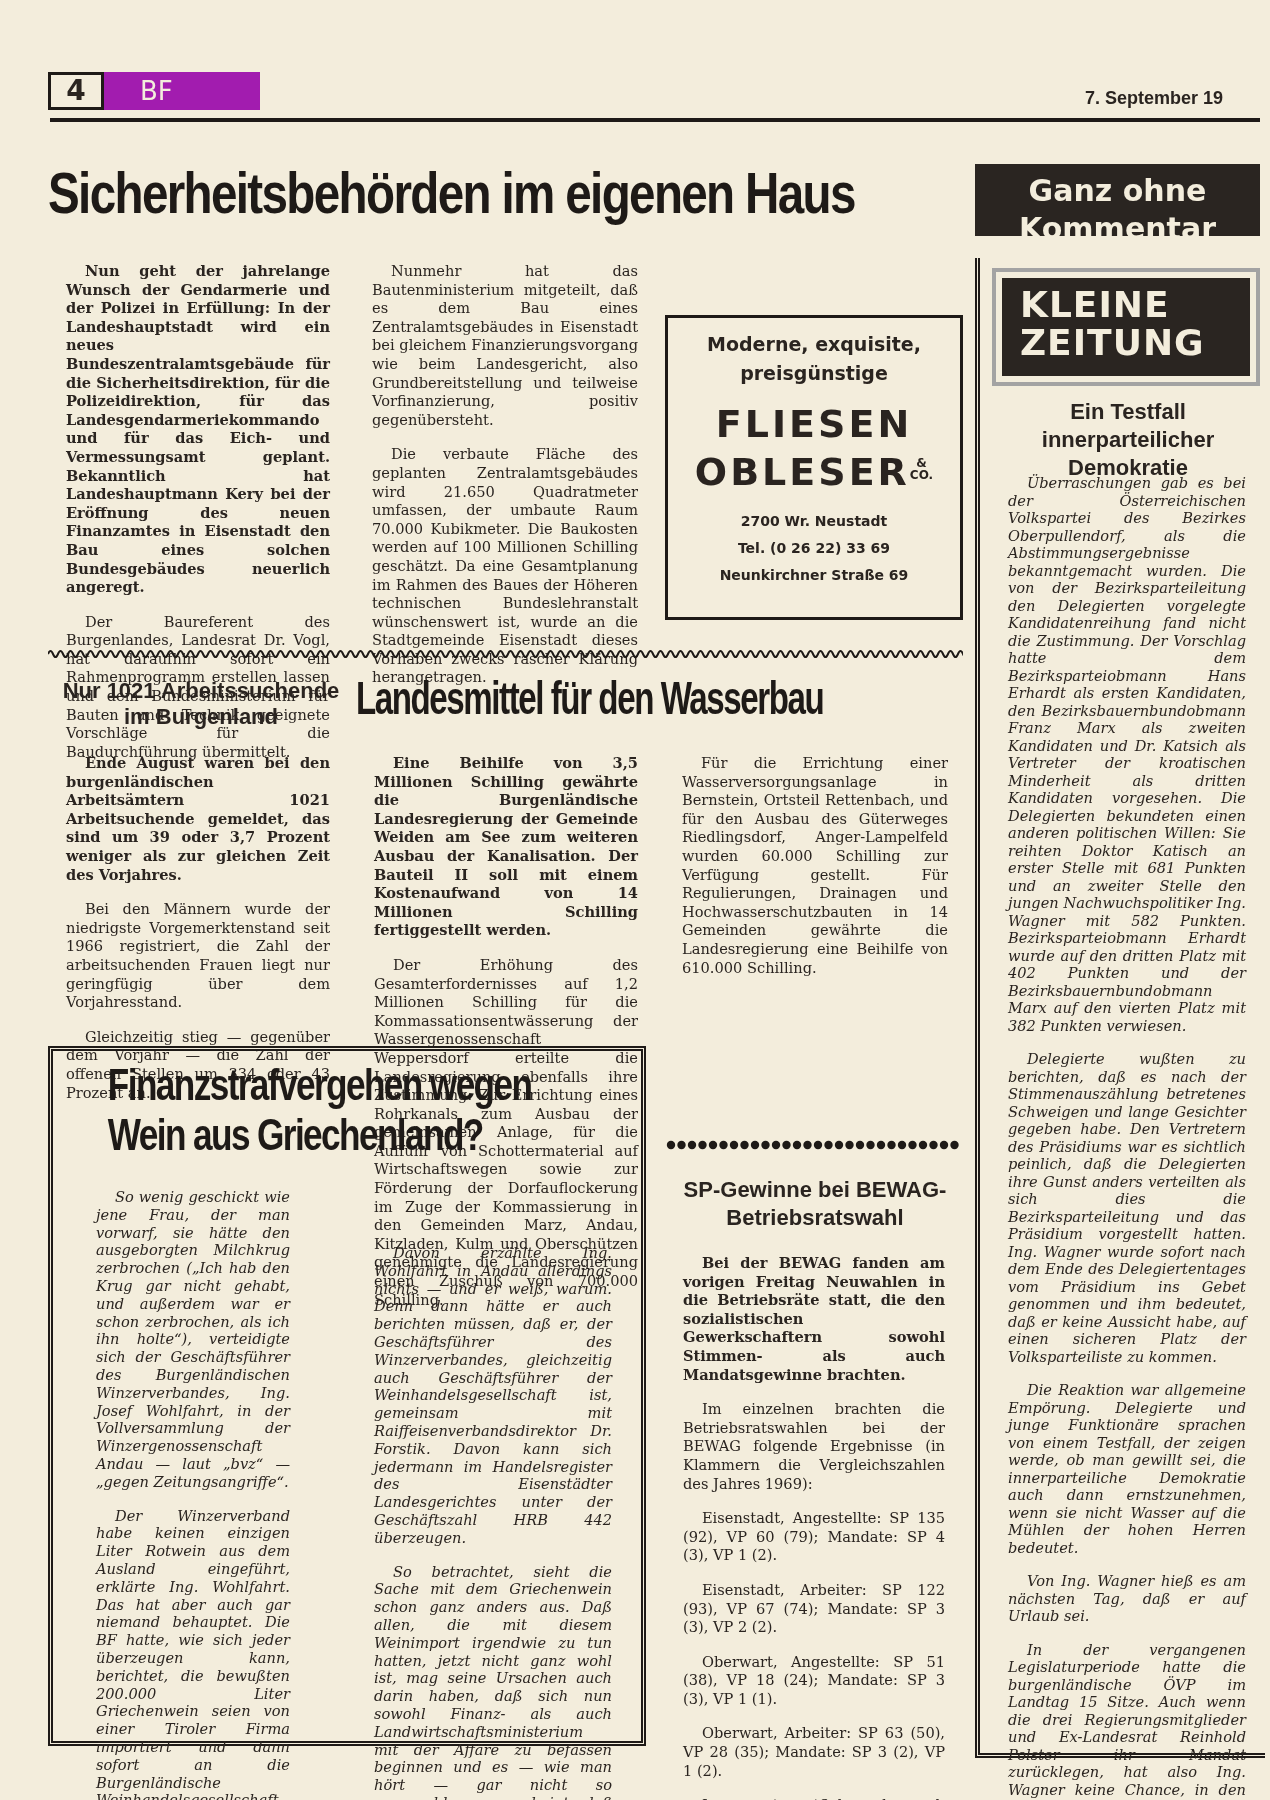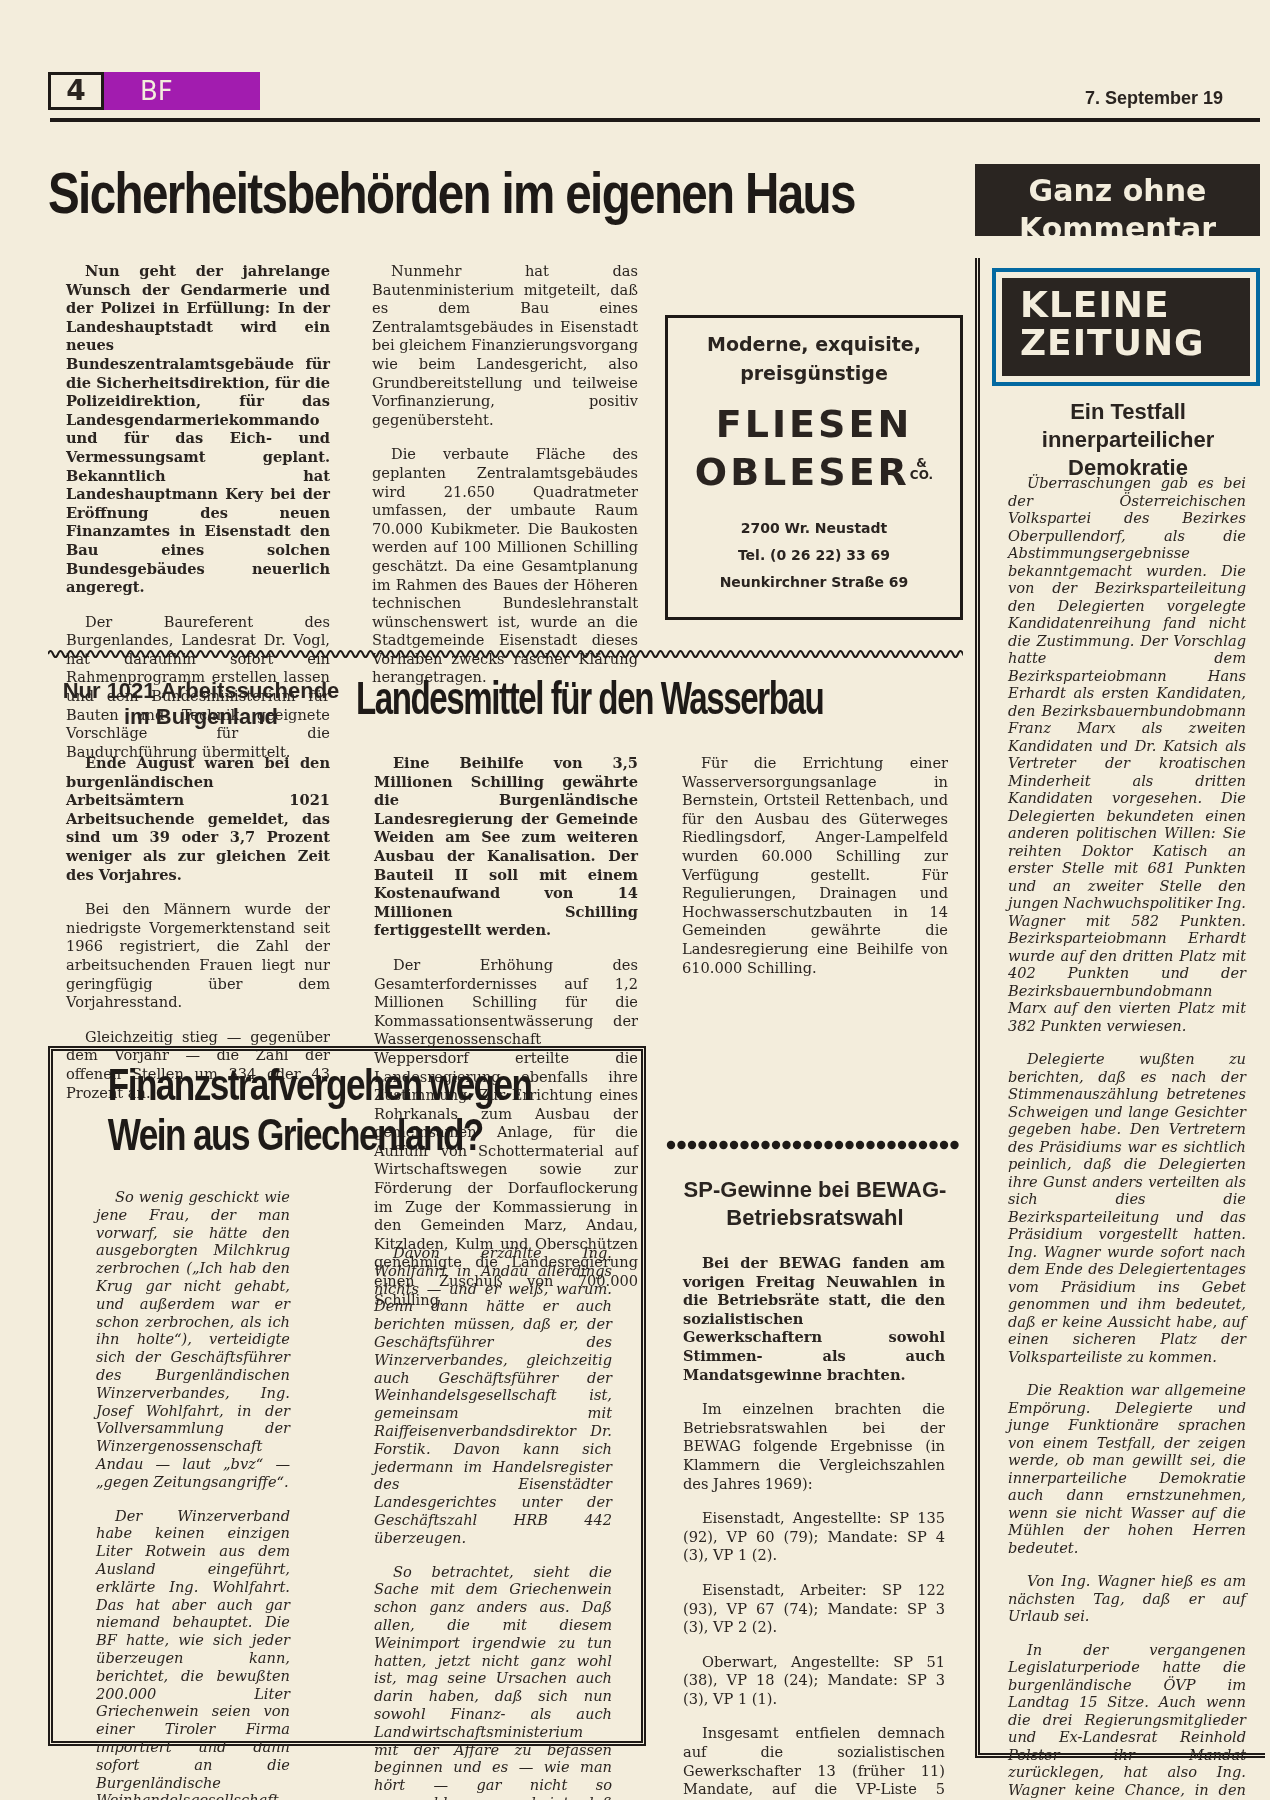--- a/index.html
+++ b/index.html
@@ -25,33 +25,33 @@
     font-family: "DejaVu Sans", sans-serif; font-weight: bold; font-size: 28px; line-height: 32px; text-align:center; }
   #section-box { left: 104px; top: 72px; width: 156px; height: 38px; background: #a21caf; color: #f3eddc;
     font-family: "DejaVu Sans", sans-serif; font-weight: normal; font-size: 26px; line-height: 38px; padding-left: 36px; box-sizing:border-box; }
   #issue-date { left: 1085px; top: 88px; font-family: "Liberation Sans", sans-serif; font-weight: bold; font-size: 18px; white-space: nowrap; }
   #masthead-rule { left: 50px; top: 118px; width: 1210px; height: 4px; background: #1e1a17; }
 
   
   #comment-banner { left: 975px; top: 164px; width: 285px; height: 72px; background: #2a2521; color: #f3eddc;
     font-family: "DejaVu Sans", sans-serif; font-weight: bold; font-size: 30px; line-height: 38px; text-align: center; padding-top: 8px; box-sizing: border-box; }
   #sidebar-frame { left: 975px; top: 258px; width: 290px; height: 1500px; border-left: 5px double #1e1a17; border-bottom: 5px double #1e1a17; box-sizing: border-box; }
-  #kz-logo { left: 992px; top: 268px; width: 268px; height: 118px; border: 4px solid #0369a1; box-sizing: border-box; padding: 6px; }
+  #kz-logo { left: 992px; top: 268px; width: 268px; height: 118px; border: 4px solid #a3a3a3; box-sizing: border-box; padding: 6px; }
   #kz-logo-inner { width: 100%; height: 100%; background: #2a2521; color: #f3eddc; font-family: "DejaVu Sans", sans-serif; font-weight: bold;
     font-size: 36px; line-height: 38px; padding: 8px 0 0 18px; box-sizing: border-box; letter-spacing: 1px; }
   #kz-headline { left: 992px; top: 398px; width: 272px; text-align: center; font-family: "Liberation Sans", sans-serif; font-weight: bold; font-size: 22px; line-height: 28px; }
   #kz-body { left: 992px; top: 458px; width: 270px; font-style: italic; font-size: 14.6px; line-height: 17.5px; }
 
   
   #ad-box { left: 665px; top: 315px; width: 298px; height: 305px; border: 3px solid #1e1a17; box-sizing: border-box; text-align: center; font-family: "DejaVu Sans", sans-serif; }
   #ad-tagline { font-weight: bold; font-size: 19px; line-height: 29px; margin-top: 12px; }
   #ad-brand { font-weight: bold; font-size: 38px; line-height: 48px; letter-spacing: 3px; margin-top: 12px; }
   .ad-brand-co { font-size: 12px; letter-spacing: 0; display:inline-block; line-height: 12px; vertical-align: 6px; text-align:center; }
   .ad-line { font-weight: bold; font-size: 14px; line-height: 27px; }
-  #ad-address { margin-top: 19px; }
+  #ad-address { margin-top: 12px; }
 
   
   #wave-divider { left: 48px; top: 648px; width: 915px; height: 12px; }
   #dot-divider { left: 665px; top: 1139px; width: 300px; height: 12px; }
 
   
   #crime-box { left: 48px; top: 1046px; width: 598px; height: 700px; border: 5px double #1e1a17; box-sizing: border-box; }
 </style>
 </head>
 <body>
@@ -181,14 +181,15 @@
 <div class="abs" style="left:665px; top:1176px; width:300px; text-align:center; font-family:'Liberation Sans',sans-serif; font-weight:bold; font-size:22px; line-height:28px;">
   <div>SP-Gewinne bei BEWAG-</div>
   <div>Betriebsratswahl</div>
 </div>
 <div class="col" style="left:667px; top:1238px; width:294px;">
   <p class="bold" style="margin-bottom:8px;">Bei der BEWAG fanden am vorigen Freitag Neuwahlen in die Betriebsräte statt, die den sozialistischen Gewerkschaftern sowohl Stimmen- als auch Mandatsgewinne brachten.</p>
   <p>Im einzelnen brachten die Betriebsratswahlen bei der BEWAG folgende Ergebnisse (in Klammern die Vergleichszahlen des Jahres 1969):</p>
   <p>Eisenstadt, Angestellte: SP 135 (92), VP 60 (79); Mandate: SP 4 (3), VP 1 (2).</p>
   <p>Eisenstadt, Arbeiter: SP 122 (93), VP 67 (74); Mandate: SP 3 (3), VP 2 (2).</p>
   <p>Oberwart, Angestellte: SP 51 (38), VP 18 (24); Mandate: SP 3 (3), VP 1 (1).</p>
+  <p>Oberwart, Arbeiter: SP 63 (50), VP 28 (35); Mandate: SP 3 (2), VP 1 (2).</p>
   <p>Insgesamt entfielen demnach auf die sozialistischen Gewerkschafter 13 (früher 11) Mandate, auf die VP-Liste 5 (früher 7) Mandate.</p>
 </div>
 
 </body></html>

